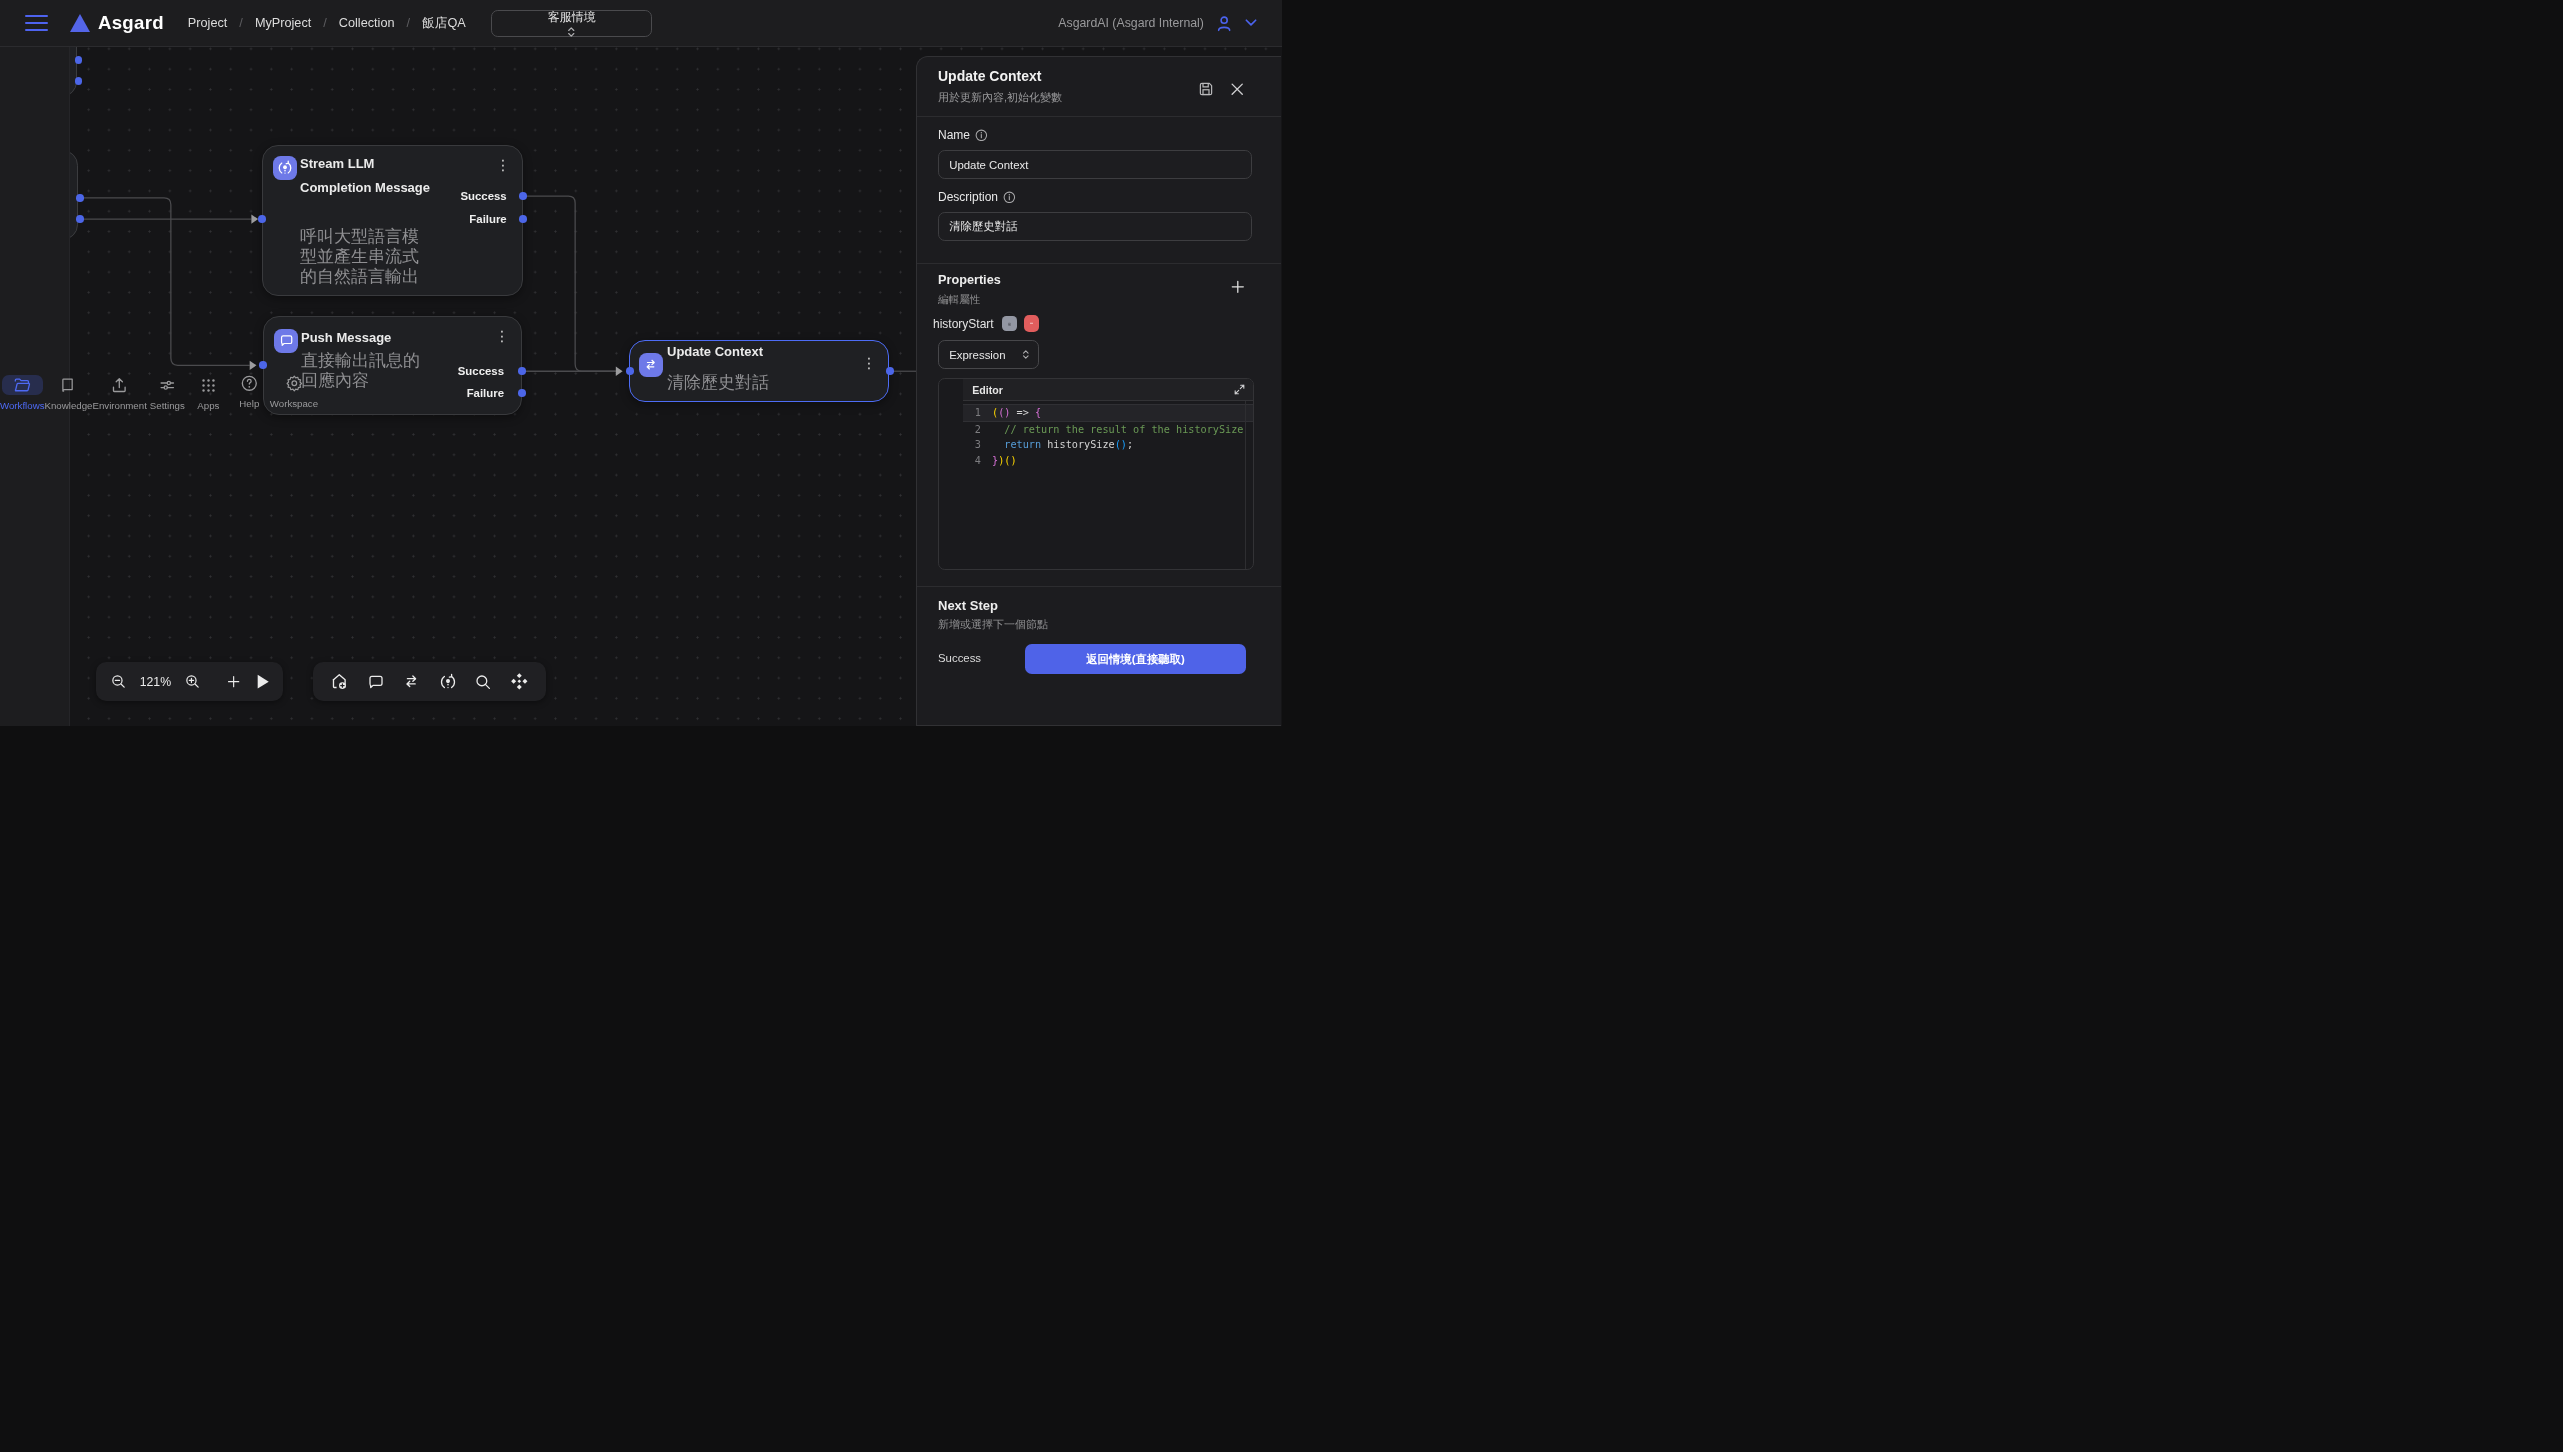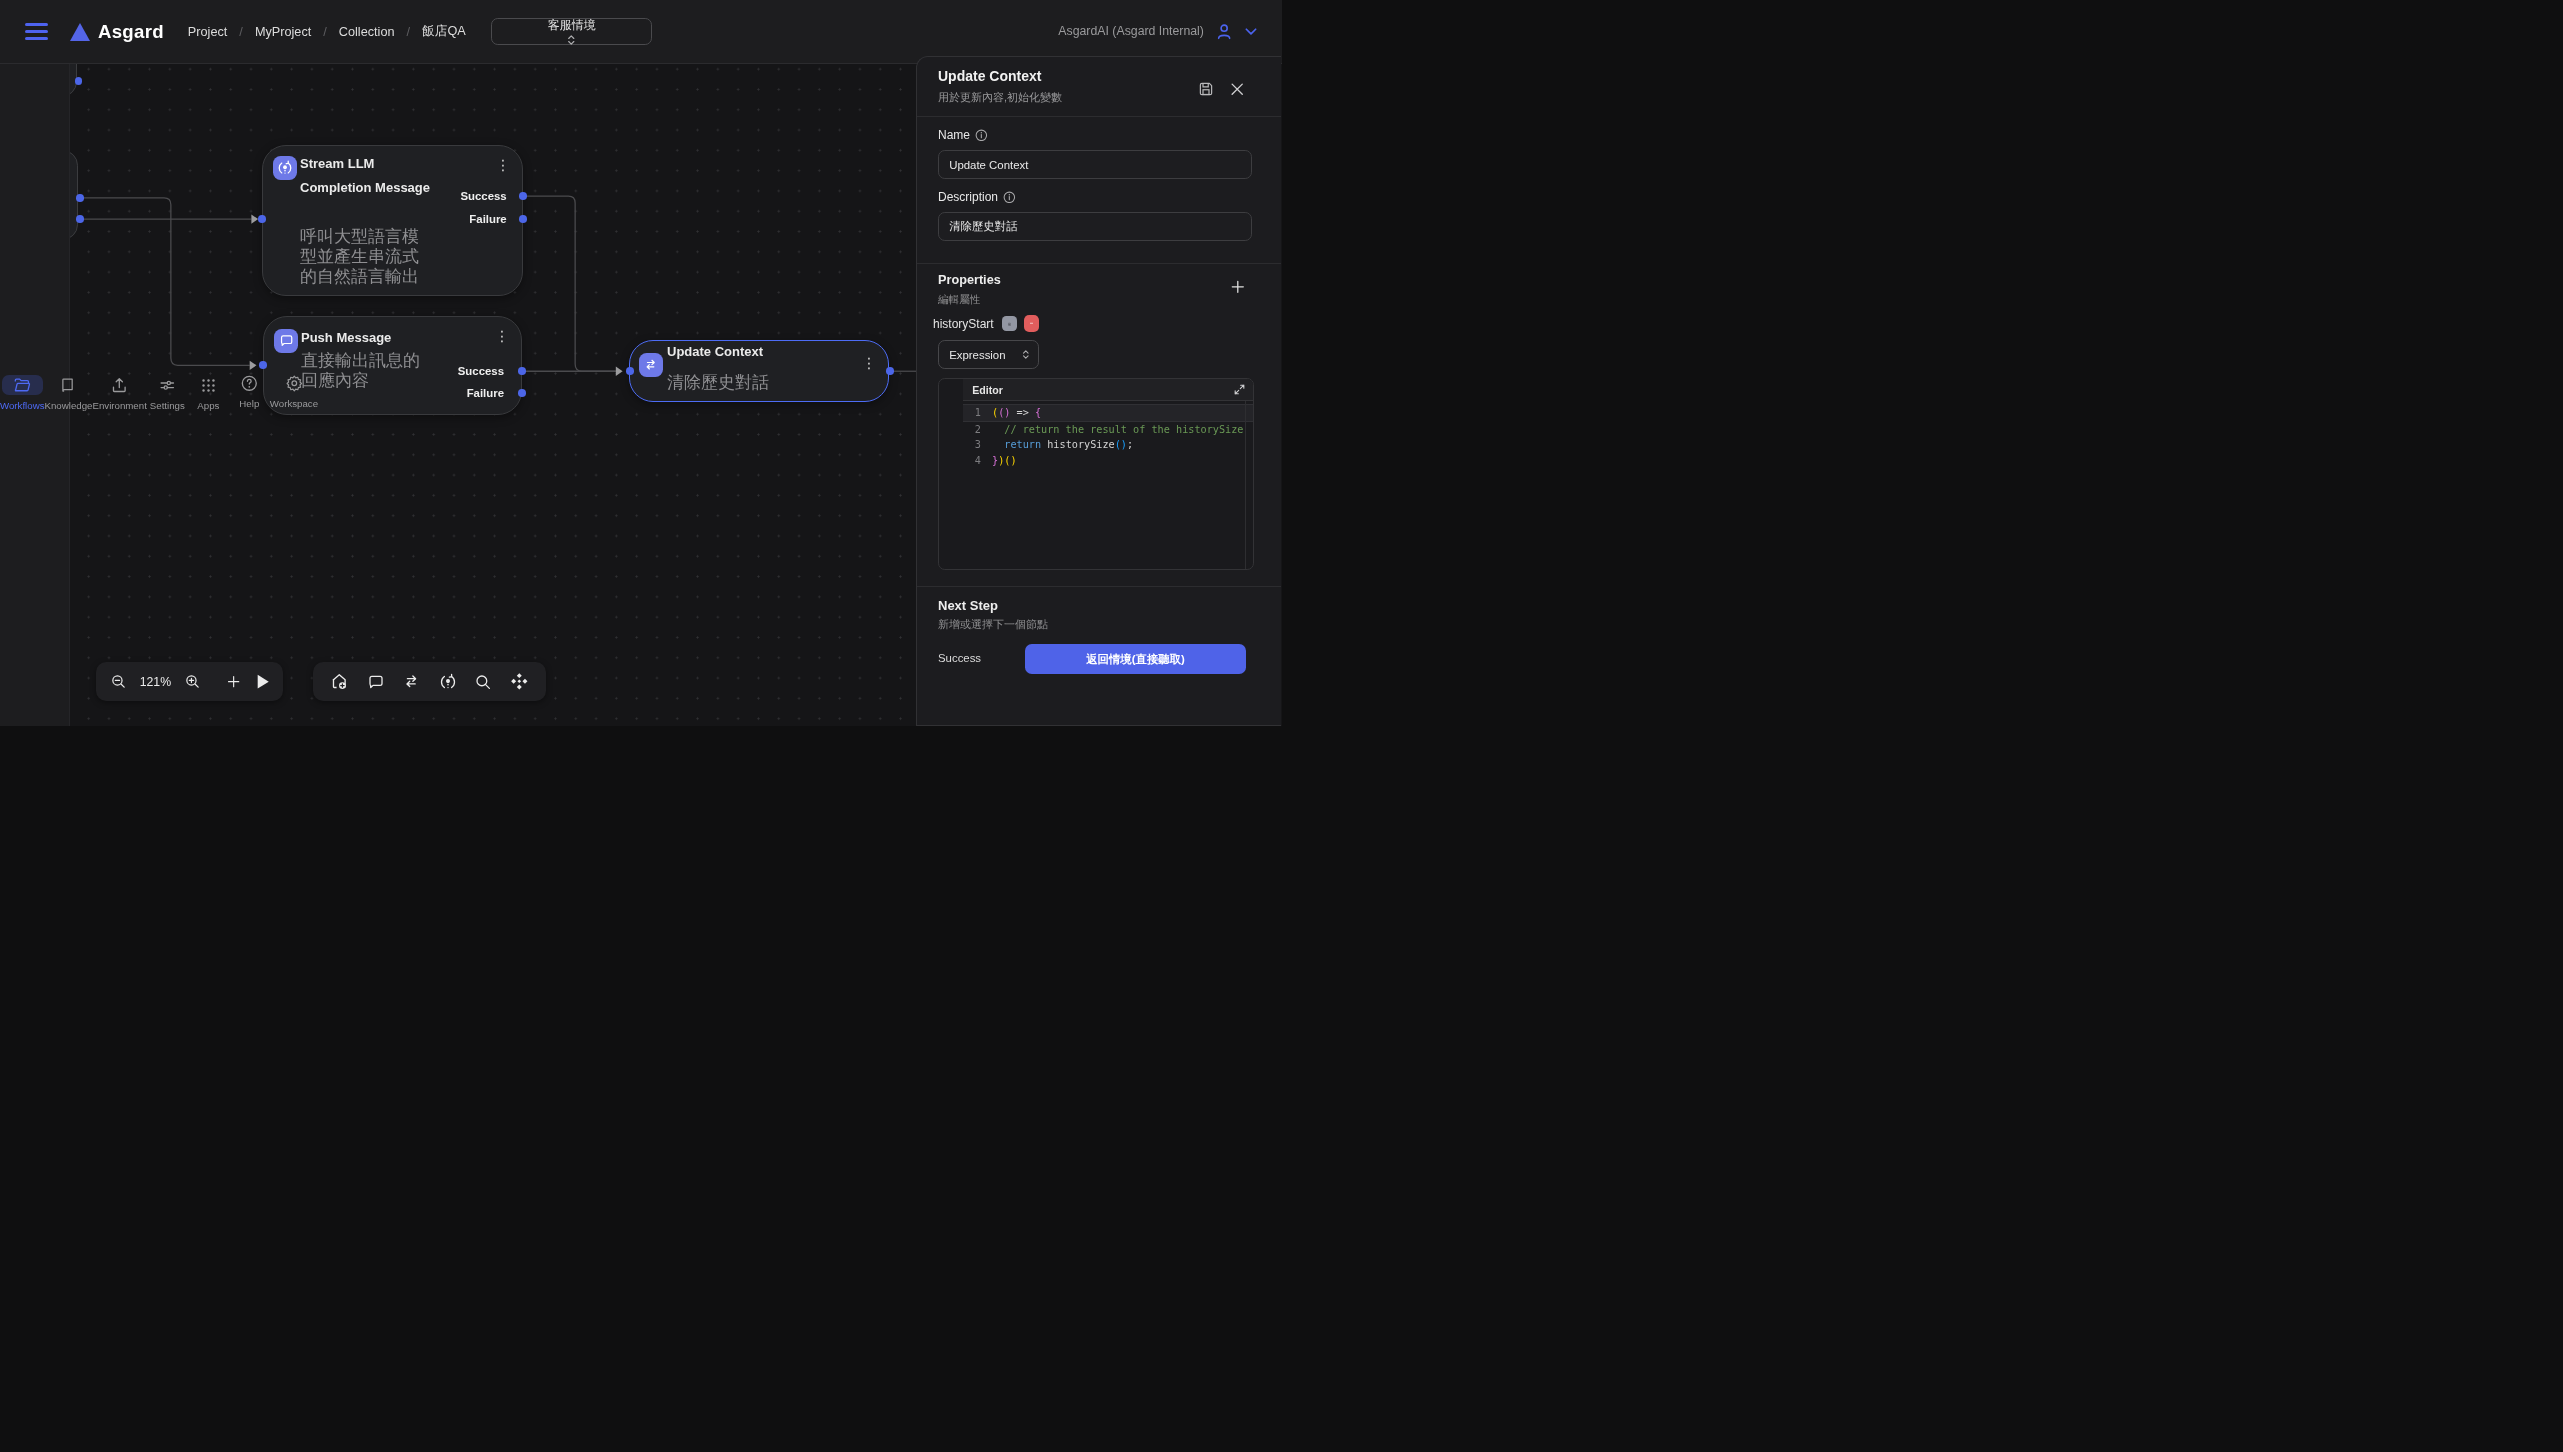--- a/index.html
+++ b/index.html
@@ -1,21 +1,21 @@
 <!DOCTYPE html>
 <html style="font-size:13.6px"><head>
 <meta charset="utf-8">
 <style>
   html,body{margin:0;padding:0;background:#0f0f10;}
   *{box-sizing:border-box;}
   body{font-family:"Liberation Sans", sans-serif; -webkit-font-smoothing:antialiased;}
   #app{position:relative;width:1282px;height:726px;overflow:hidden;background:#151517;}
 
   
-  #topbar{position:absolute;left:0;top:0;width:1282px;height:64px;background:#1d1d1f;border-bottom:0.8px solid #2b2b2e;display:flex;align-items:center;z-index:50;}
+  #topbar{position:absolute;left:0;top:0;width:1282px;height:47px;background:#1d1d1f;border-bottom:0.8px solid #2b2b2e;display:flex;align-items:center;z-index:50;}
   .hamburger{width:23px;height:17px;margin-left:25.4px;display:flex;flex-direction:column;justify-content:space-between;cursor:pointer;}
   .hamburger span{display:block;height:2.9px;border-radius:1.7px;background:#4e63ef;}
   .logo{display:flex;align-items:center;margin-left:22px;}
   .logo-tri{width:0;height:0;border-left:10.2px solid transparent;border-right:10.2px solid transparent;border-bottom:18px solid #5465e8;}
   .logo-text{color:#fff;font-size:18.6px;font-weight:700;margin-left:7.6px;letter-spacing:0.3px;}
   .crumbs{display:flex;align-items:center;margin-left:24px;gap:12px;font-size:12.7px;color:#dcdcdc;}
   .crumb-sep{color:#5d5d60;}
   .env-select{margin-left:25.4px;width:161px;height:27px;border:0.8px solid #4a4a4d;border-radius:6.8px;display:flex;align-items:center;justify-content:center;gap:0;color:#e6e6e6;font-size:12px;cursor:pointer;background:#1d1d1f;flex-direction:column;}
   .top-right{margin-left:auto;margin-right:25.4px;display:flex;align-items:center;gap:10.2px;}
   .account-label{color:#9a9a9c;font-size:12.3px;}
@@ -30,21 +30,21 @@
   .side-spacer{flex:1;}
   .side-bottom{margin-bottom:3.4px;}
 
   
   #canvas{position:absolute;left:70px;top:47px;width:1212px;height:679px;overflow:hidden;
     background-color:#151517;
     background-image:radial-gradient(#313134 0.9px, transparent 1.1px);
     background-size:20.3px 20.3px;background-position:8.5px 12px;}
   .wires{position:absolute;left:0;top:0;pointer-events:none;z-index:6;}
   .frag{position:absolute;background:#1f2023;border:0.8px solid #3b3c3f;z-index:3;}
-  .node{position:absolute;background:#1f2023;border:0.8px solid #393a3d;border-radius:24px;box-shadow:0 2.5px 8.5px rgba(0,0,0,.35);z-index:5;}
+  .node{position:absolute;background:#1f2023;border:0.8px solid #393a3d;border-radius:16px;box-shadow:0 2.5px 8.5px rgba(0,0,0,.35);z-index:5;}
   .node.selected{border:1.3px solid #4d6cf5;}
   .node-icon{position:absolute;left:10.2px;top:10.2px;width:24px;height:24px;border-radius:7.6px;background:#6e79e8;display:flex;align-items:center;justify-content:center;}
   .node-title{position:absolute;left:37px;color:#ebebeb;font-size:13px;font-weight:600;line-height:24px;}
   .node-desc{position:absolute;left:37px;color:#8f8f92;font-size:17px;line-height:20px;}
   .kebab{position:absolute;top:10.2px;right:8.5px;color:#d8d8d8;font-size:14.4px;line-height:14.4px;cursor:pointer;padding:1.7px 3.4px;}
   .port-label{position:absolute;color:#efefef;font-size:11.4px;font-weight:700;}
   .port{position:absolute;width:7.6px;height:7.6px;border-radius:50%;background:#4c66e8;z-index:8;cursor:crosshair;}
 
   
   .tbar{position:absolute;height:39px;background:#202023;border-radius:10.2px;display:flex;align-items:center;z-index:20;box-shadow:0 1.7px 6.8px rgba(0,0,0,.4);}

